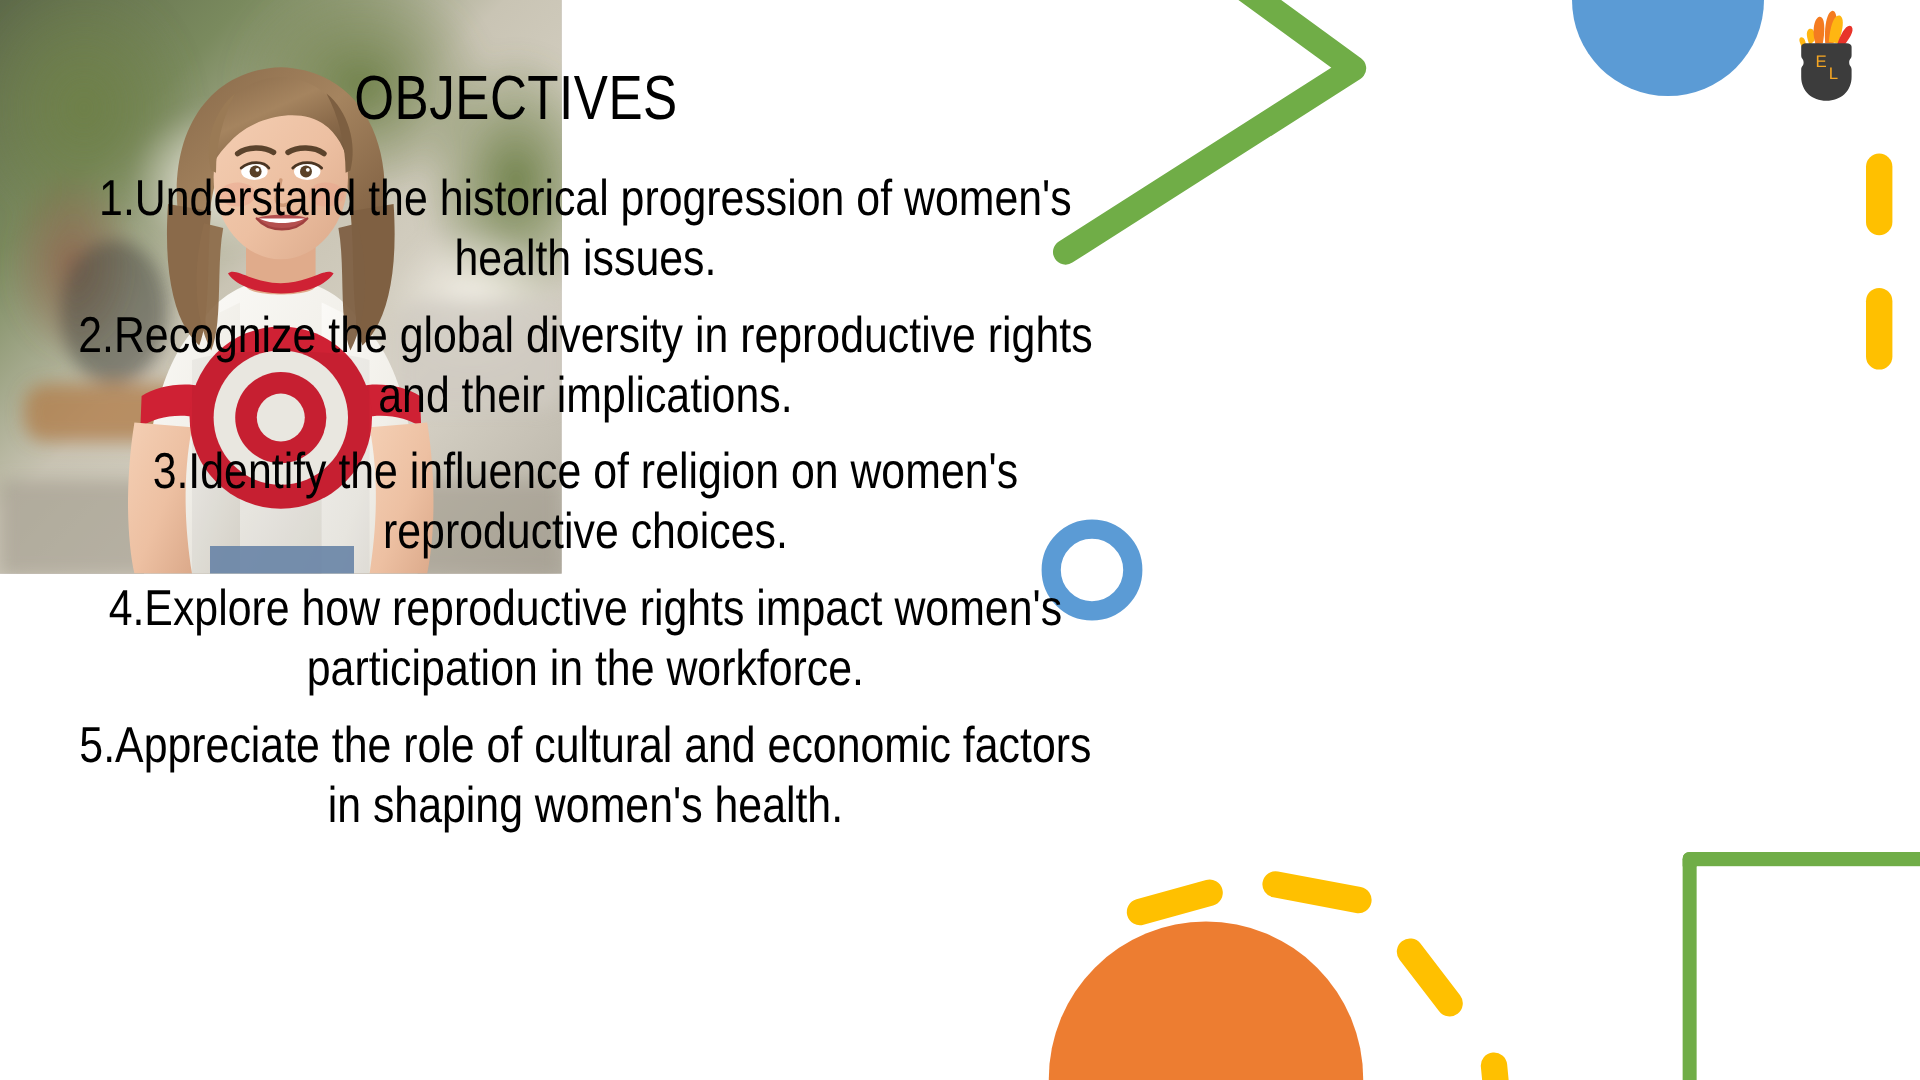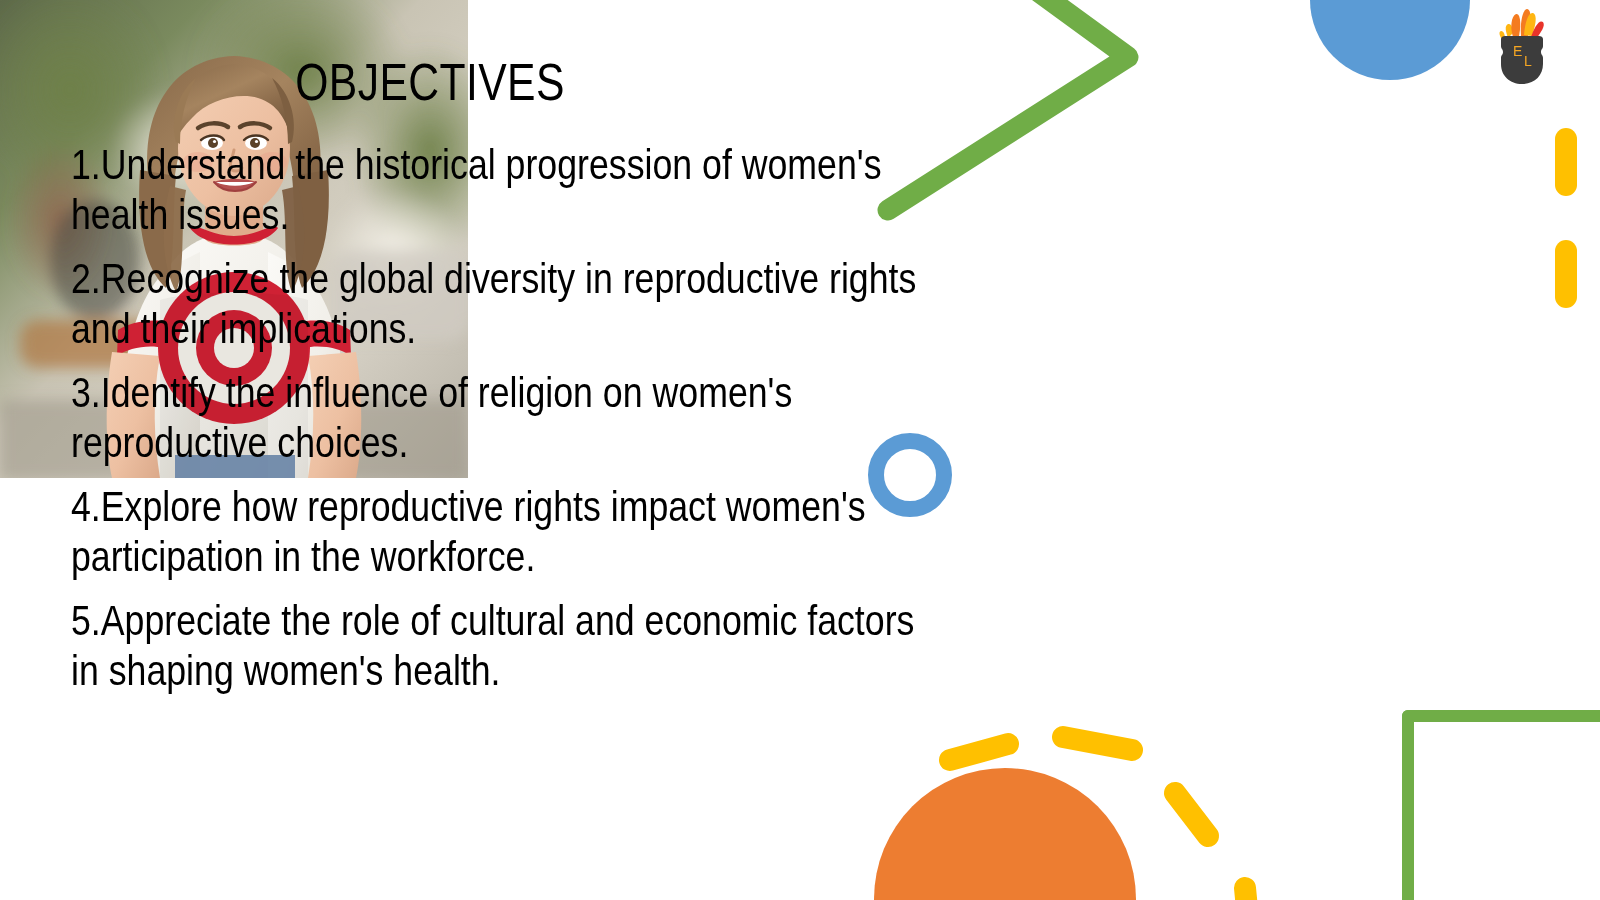--- a/index.html
+++ b/index.html
@@ -86,25 +86,26 @@
     font-size: 52px;
     line-height: 1.1;
     color: #000000;
     font-weight: 400;
     letter-spacing: 0.5px;
     transform: scaleX(0.82);
     transform-origin: center top;
   }
   #objectives-list {
     position: absolute;
-    left: 71px; top: 140px;
+    left: 58px; top: 140px;
     width: 860px;
     margin: 0;
     padding: 0;
     list-style: none;
+    text-align: center;
   }
   #objectives-list li {
     font-size: 42px;
     line-height: 1.18;
     color: #000000;
     margin: 0 0 15px 0;
     transform: scaleX(0.85);
     transform-origin: left top;
     width: 117.6%;
     white-space: pre-line;

